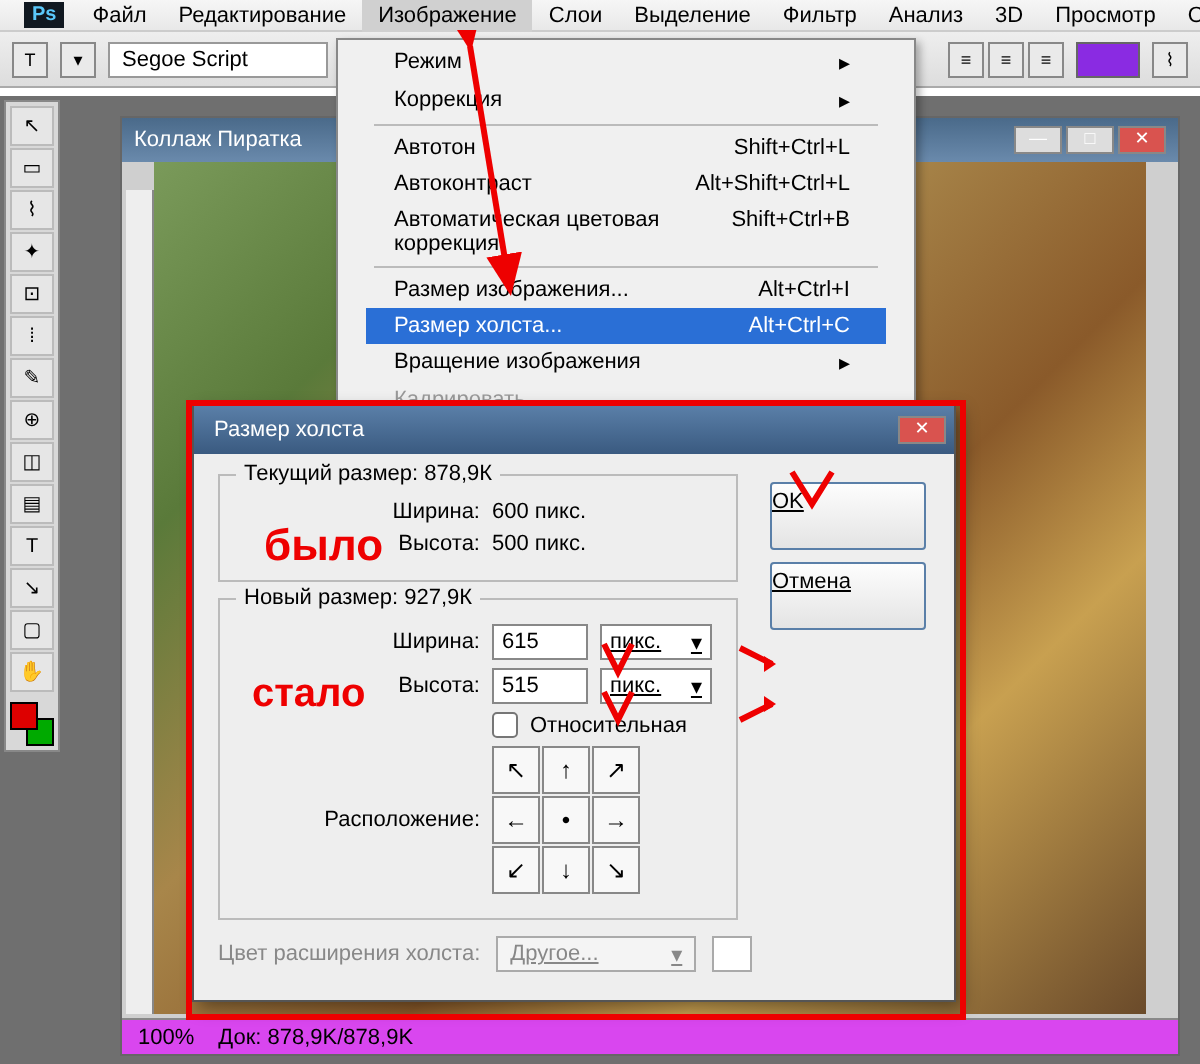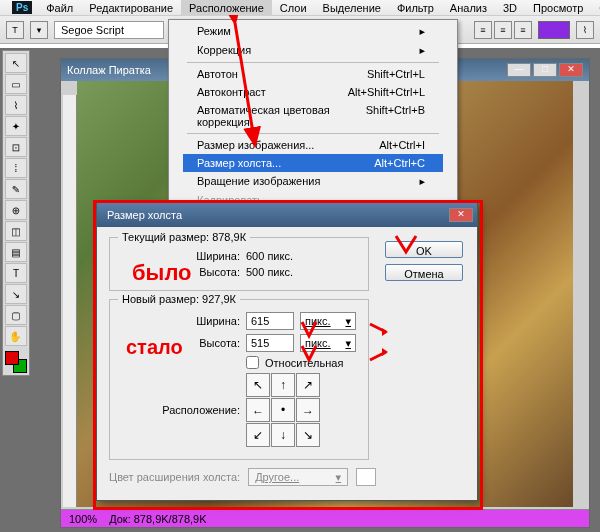--- a/index.html
+++ b/index.html
@@ -45,37 +45,37 @@
 .dlg-body { padding:10px 12px 14px; }
 .section { border:1px solid #bbb; padding:8px 10px; margin-bottom:8px; position:relative; }
 .section-ttl { position:absolute; top:-7px; left:8px; background:#eee; padding:0 4px; }
 .row { display:flex; align-items:center; gap:6px; margin:4px 0; }
 .row .lbl { width:120px; text-align:right; }
 .row input[type=text] { width:48px; height:18px; border:1px solid #888; padding:0 4px; background:#fff; }
 .row .combo { width:56px; height:18px; border:1px solid #888; background:#fff; display:flex; align-items:center; justify-content:space-between; padding:0 4px;text-decoration:underline; }
 .anchor { display:grid; grid-template-columns:repeat(3,24px); grid-template-rows:repeat(3,24px); gap:1px; }
 .anchor div { border:1px solid #888; background:#f8f8f8; display:flex; align-items:center; justify-content:center; font-size:12px; }
 .btns { position:absolute; right:14px; top:38px; display:flex; flex-direction:column; gap:6px; }
-.btn { width:78px; height:17px; border:1px solid #5a7fa8; background:linear-gradient(#fdfdfd,#e4e4e4); text-align:center; line-height:19px; border-radius:2px; }
+.btn { width:78px; height:34px; border:1px solid #5a7fa8; background:linear-gradient(#fdfdfd,#e4e4e4); line-height:19px; border-radius:2px;text-decoration:underline; }
 .ext-row { display:flex; align-items:center; gap:8px; margin-top:8px; color:#888; }
 .ext-row .combo { width:100px; height:18px; border:1px solid #aaa; background:#f4f4f4; display:flex; align-items:center; justify-content:space-between; padding:0 6px;text-decoration:underline; }
 .ext-sw { width:20px; height:18px; border:1px solid #aaa; background:#fff; }
 
 .red-frame { position:absolute; border:3px solid #e00; pointer-events:none; z-index:250; }
 .anno { position:absolute; color:#e00; font-weight:bold; font-family:Arial; z-index:260; pointer-events:none; }
 .arrow-svg { position:absolute; pointer-events:none; z-index:255; }
 </style>
 </head>
 <body>
 
 <div class="menubar">
   <span class="ps-logo">Ps</span>
   <span class="menu-item">Файл</span>
   <span class="menu-item">Редактирование</span>
-  <span class="menu-item active">Расположение</span>
+  <span class="menu-item active">Изображение</span>
   <span class="menu-item">Слои</span>
   <span class="menu-item">Выделение</span>
   <span class="menu-item">Фильтр</span>
   <span class="menu-item">Анализ</span>
   <span class="menu-item">3D</span>
   <span class="menu-item">Просмотр</span>
   <span class="menu-item">Окно</span>
 
 </div>
 

